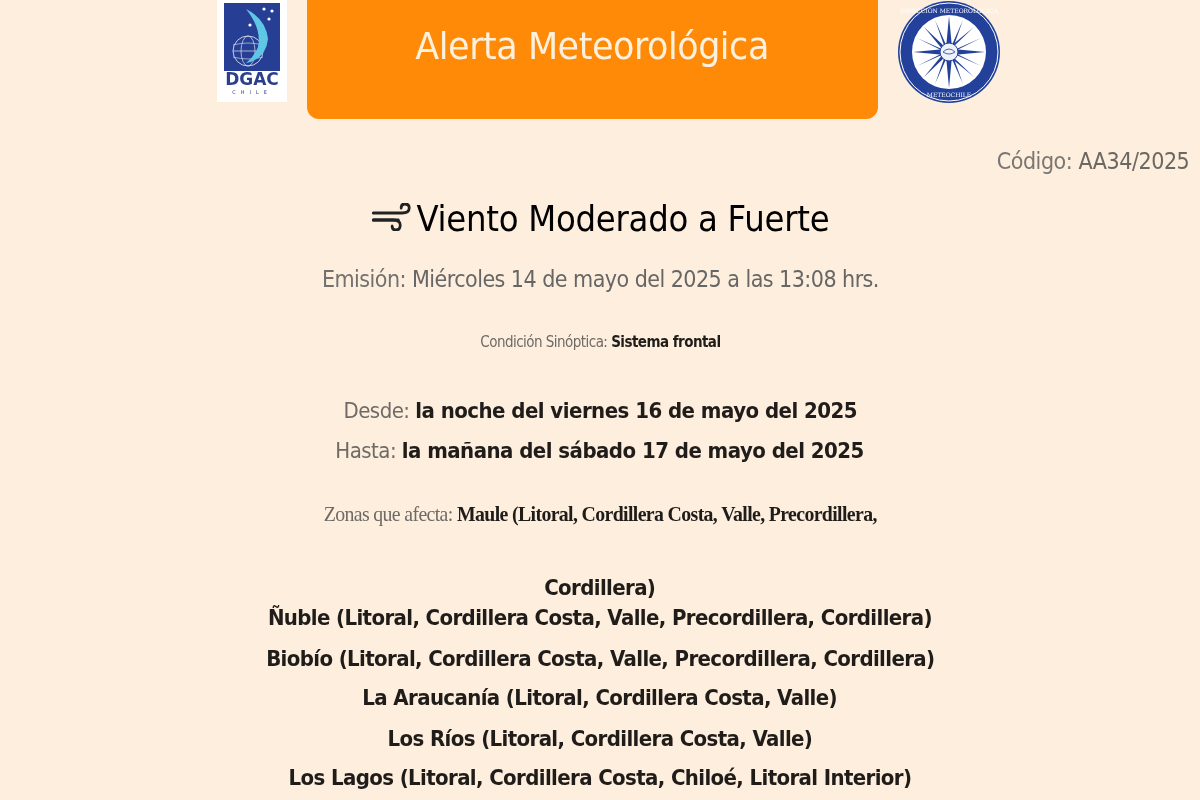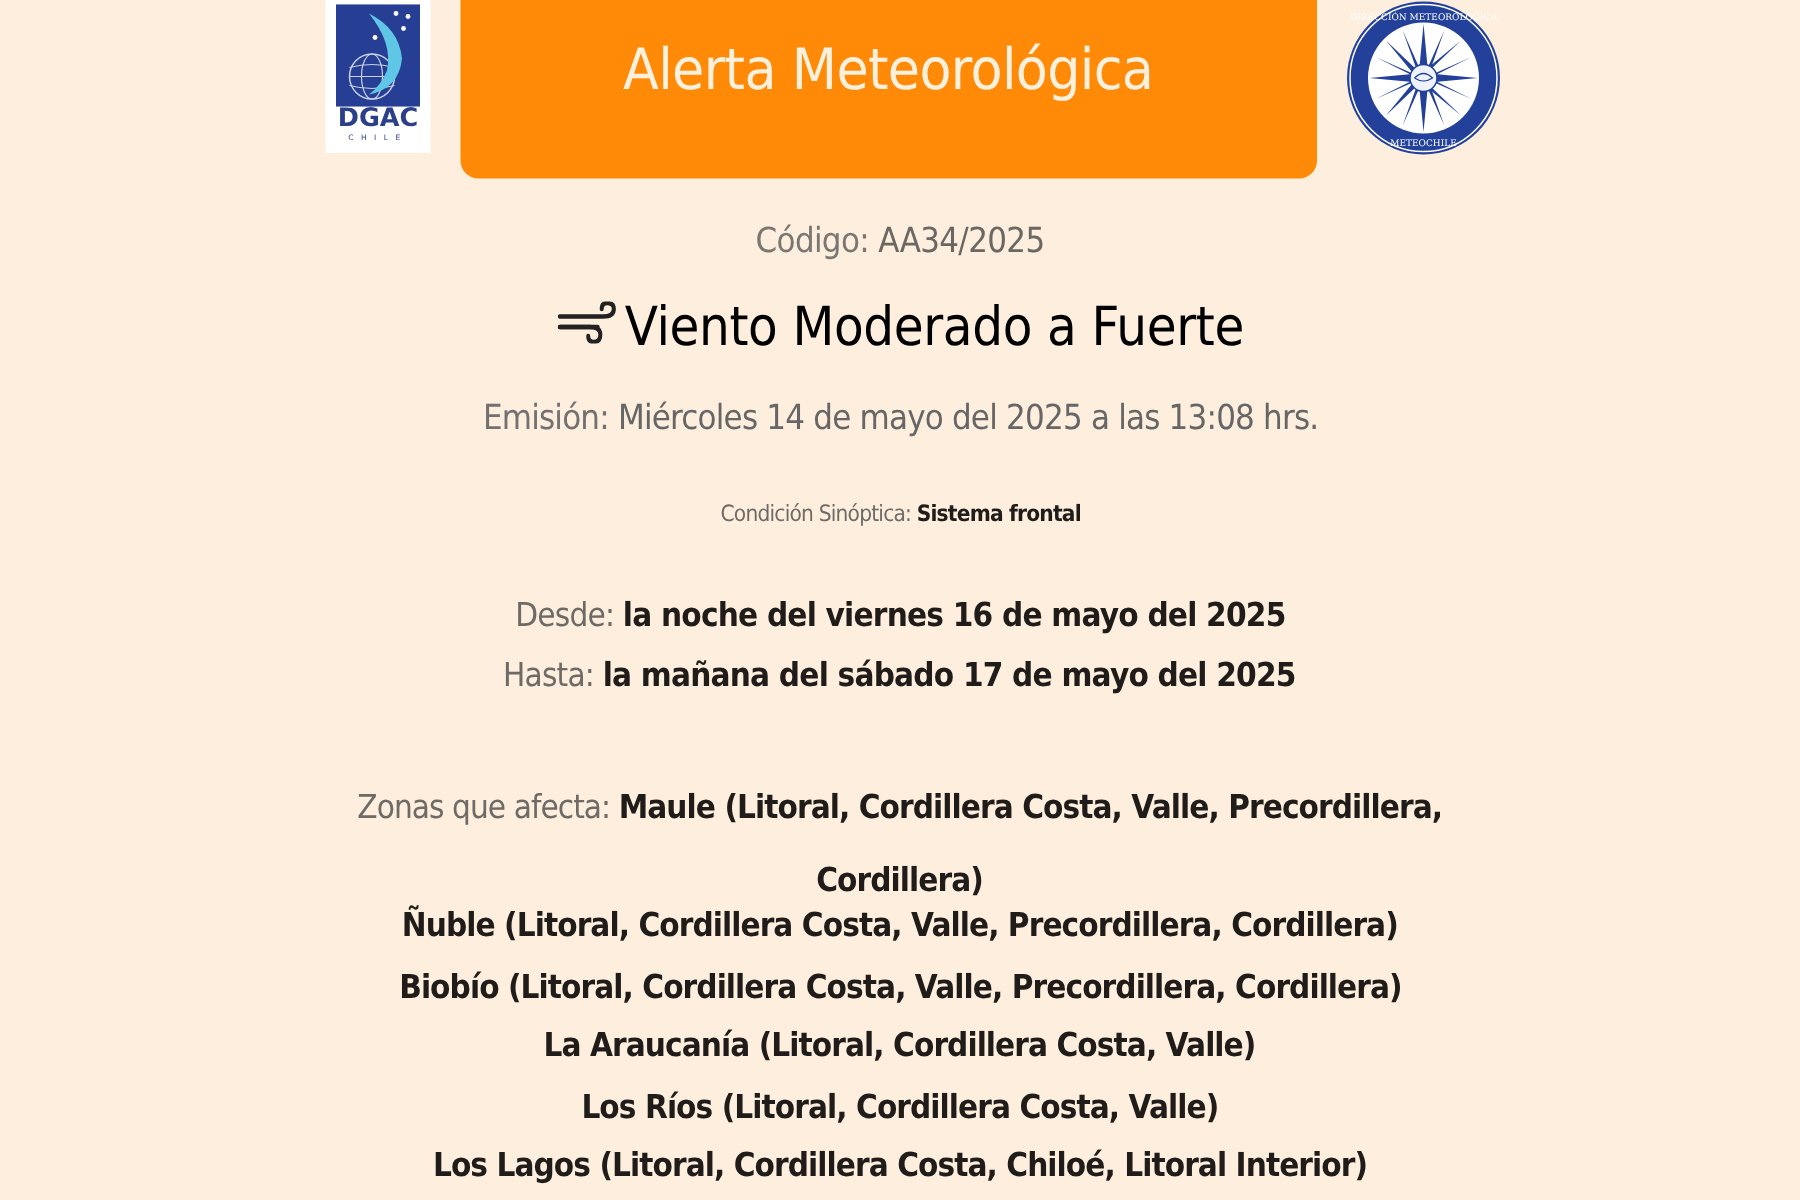--- a/index.html
+++ b/index.html
@@ -104,20 +104,21 @@
       width: 1200px;
       text-align: center;
       white-space: nowrap;
       font-family: "DejaVu Sans", sans-serif;
     }
     .code-line {
       top: 148px;
       font-size: 23px;
       color: #7a7672;
       letter-spacing: -0.5px;
+      text-align: right;
     }
     .code-line .val { color: #6b6763; }
     .headline {
       top: 198px;
       font-size: 36px;
       color: #000000;
       letter-spacing: -0.3px;
     }
     .headline .wind {
       display: inline-block;
@@ -146,21 +147,21 @@
     }
     .hasta {
       top: 438px;
       font-size: 22px;
       letter-spacing: -0.6px;
     }
     .zonas {
       font-size: 22px;
       letter-spacing: -0.7px;
     }
-    .z0 { top: 526px; }
+    .z0 { top: 501px; font-family: Liberation Serif, serif; }
     .z0b { top: 575px; }
     .z1 { top: 605px; }
     .z2 { top: 646px; }
     .z3 { top: 685px; }
     .z4 { top: 726px; }
     .z5 { top: 765px; }
     .condensed {
       display: inline-block;
       transform: scaleX(0.9);
       transform-origin: center;

